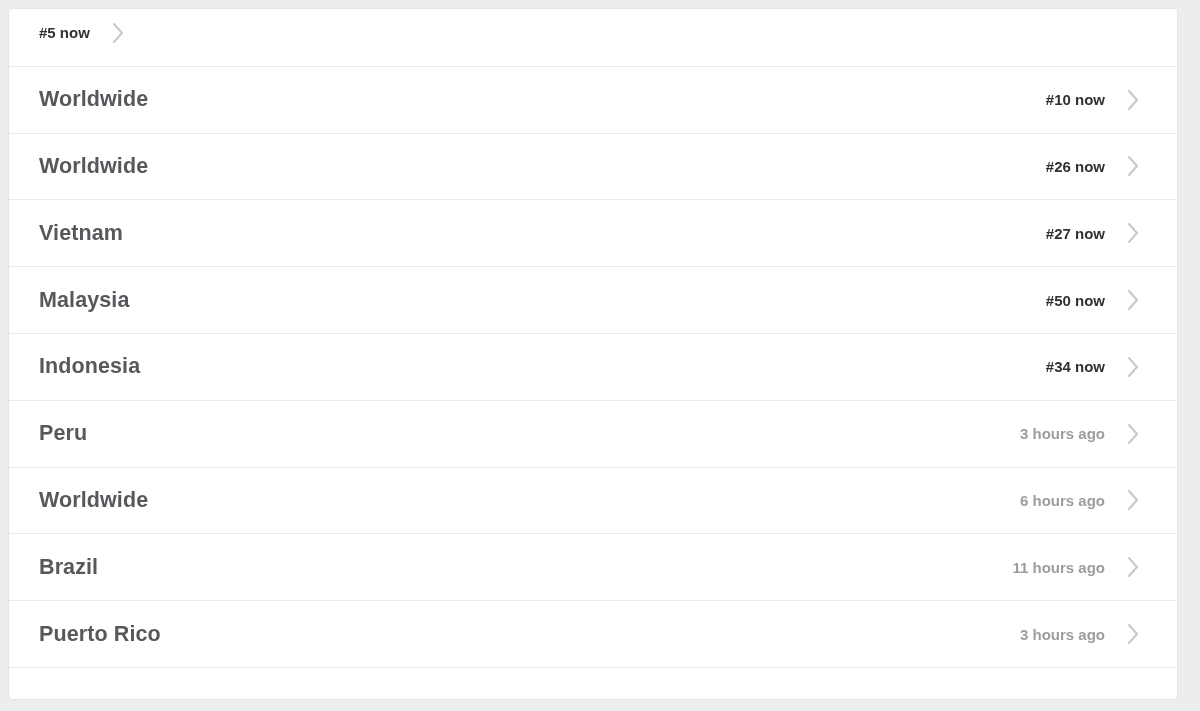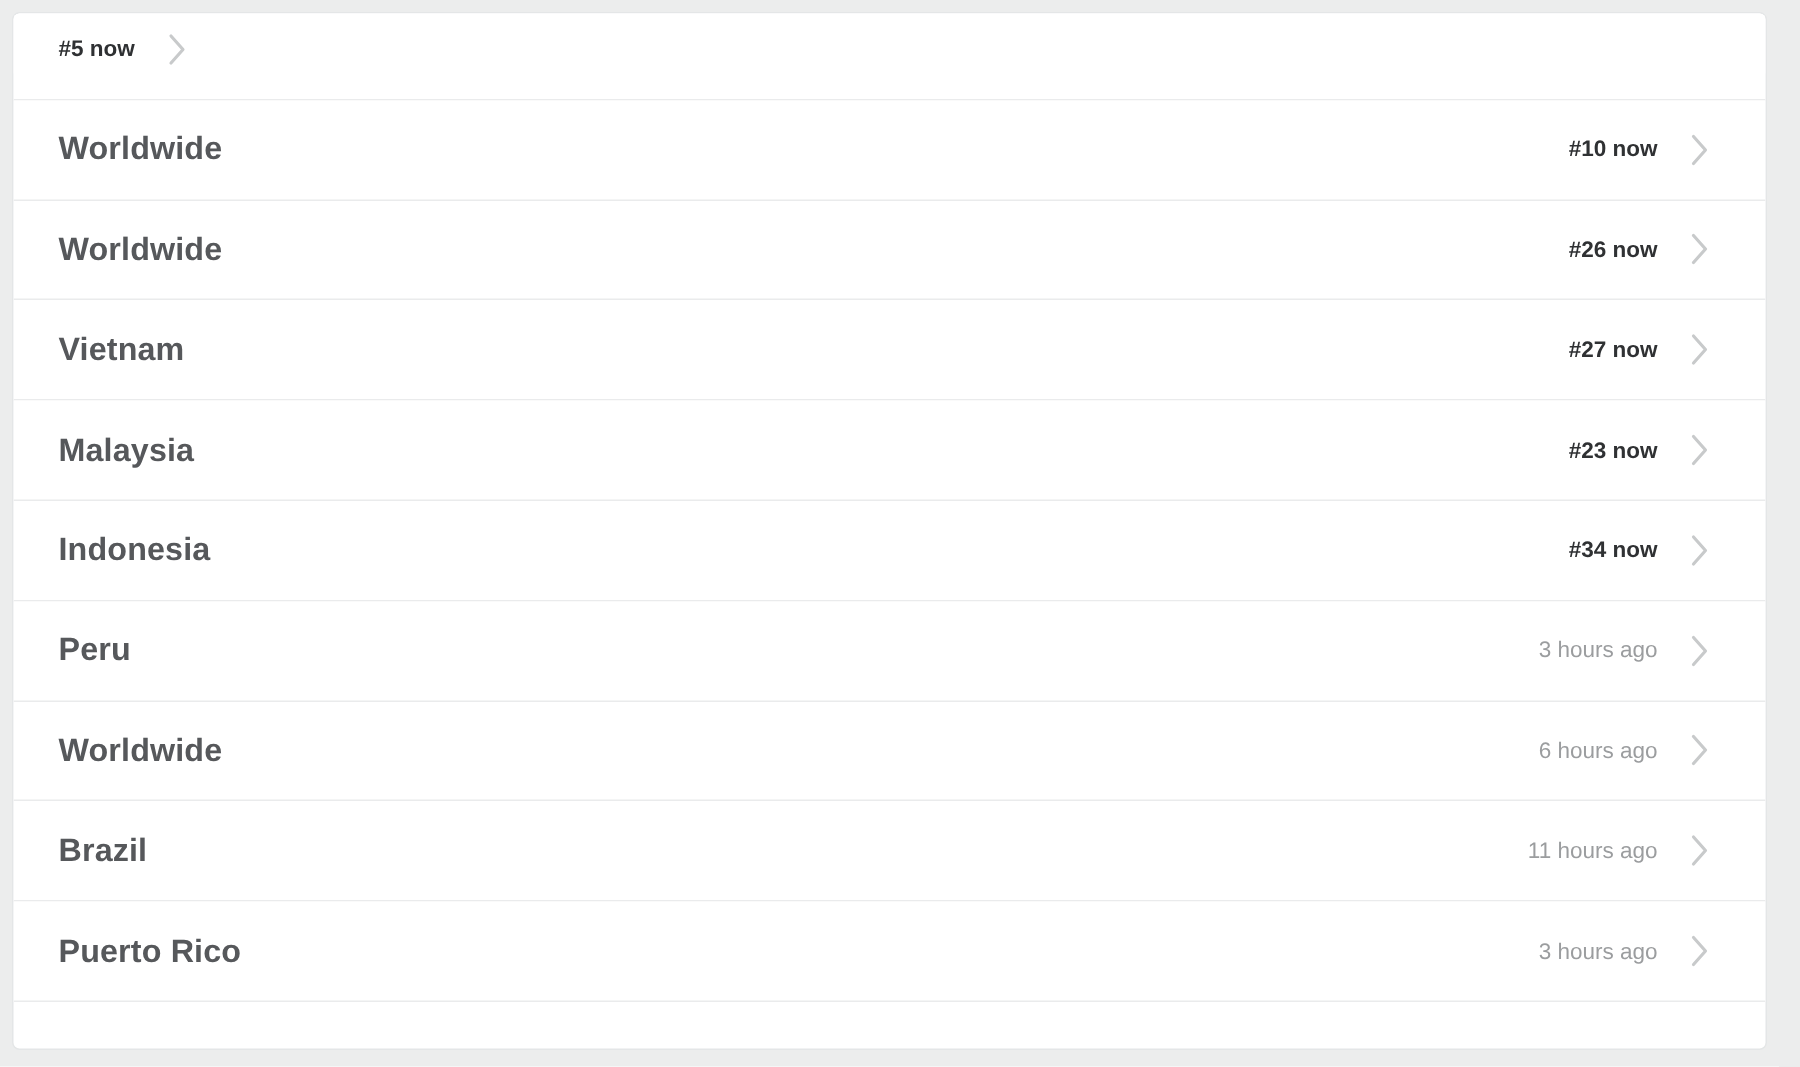--- a/index.html
+++ b/index.html
@@ -65,21 +65,21 @@
     font-size: 15px;
     white-space: nowrap;
     text-align: right;
   }
   .location-meta.rank {
     color: #2f3133;
     font-weight: 700;
   }
   .location-meta.ago {
     color: #9b9d9f;
-    font-weight: 400;
+    font-weight: 700;
   }
 
   .chevron-cell {
     flex: 0 0 auto;
     width: 56px;
     display: flex;
     align-items: center;
     justify-content: center;
   }
   .chevron-cell svg {
@@ -134,21 +134,21 @@
         <div class="location-name">Vietnam</div>
         <div class="location-meta rank">#27 now</div>
         <div class="chevron-cell">
           <svg width="14" height="22" viewBox="0 0 14 22" aria-hidden="true">
             <path d="M3 2 L11 11 L3 20"></path>
           </svg>
         </div>
       </div>
       <div class="location-row">
         <div class="location-name">Malaysia</div>
-        <div class="location-meta rank">#23 now</div>
+        <div class="location-meta rank">#50 now</div>
         <div class="chevron-cell">
           <svg width="14" height="22" viewBox="0 0 14 22" aria-hidden="true">
             <path d="M3 2 L11 11 L3 20"></path>
           </svg>
         </div>
       </div>
       <div class="location-row">
         <div class="location-name">Indonesia</div>
         <div class="location-meta rank">#34 now</div>
         <div class="chevron-cell">

